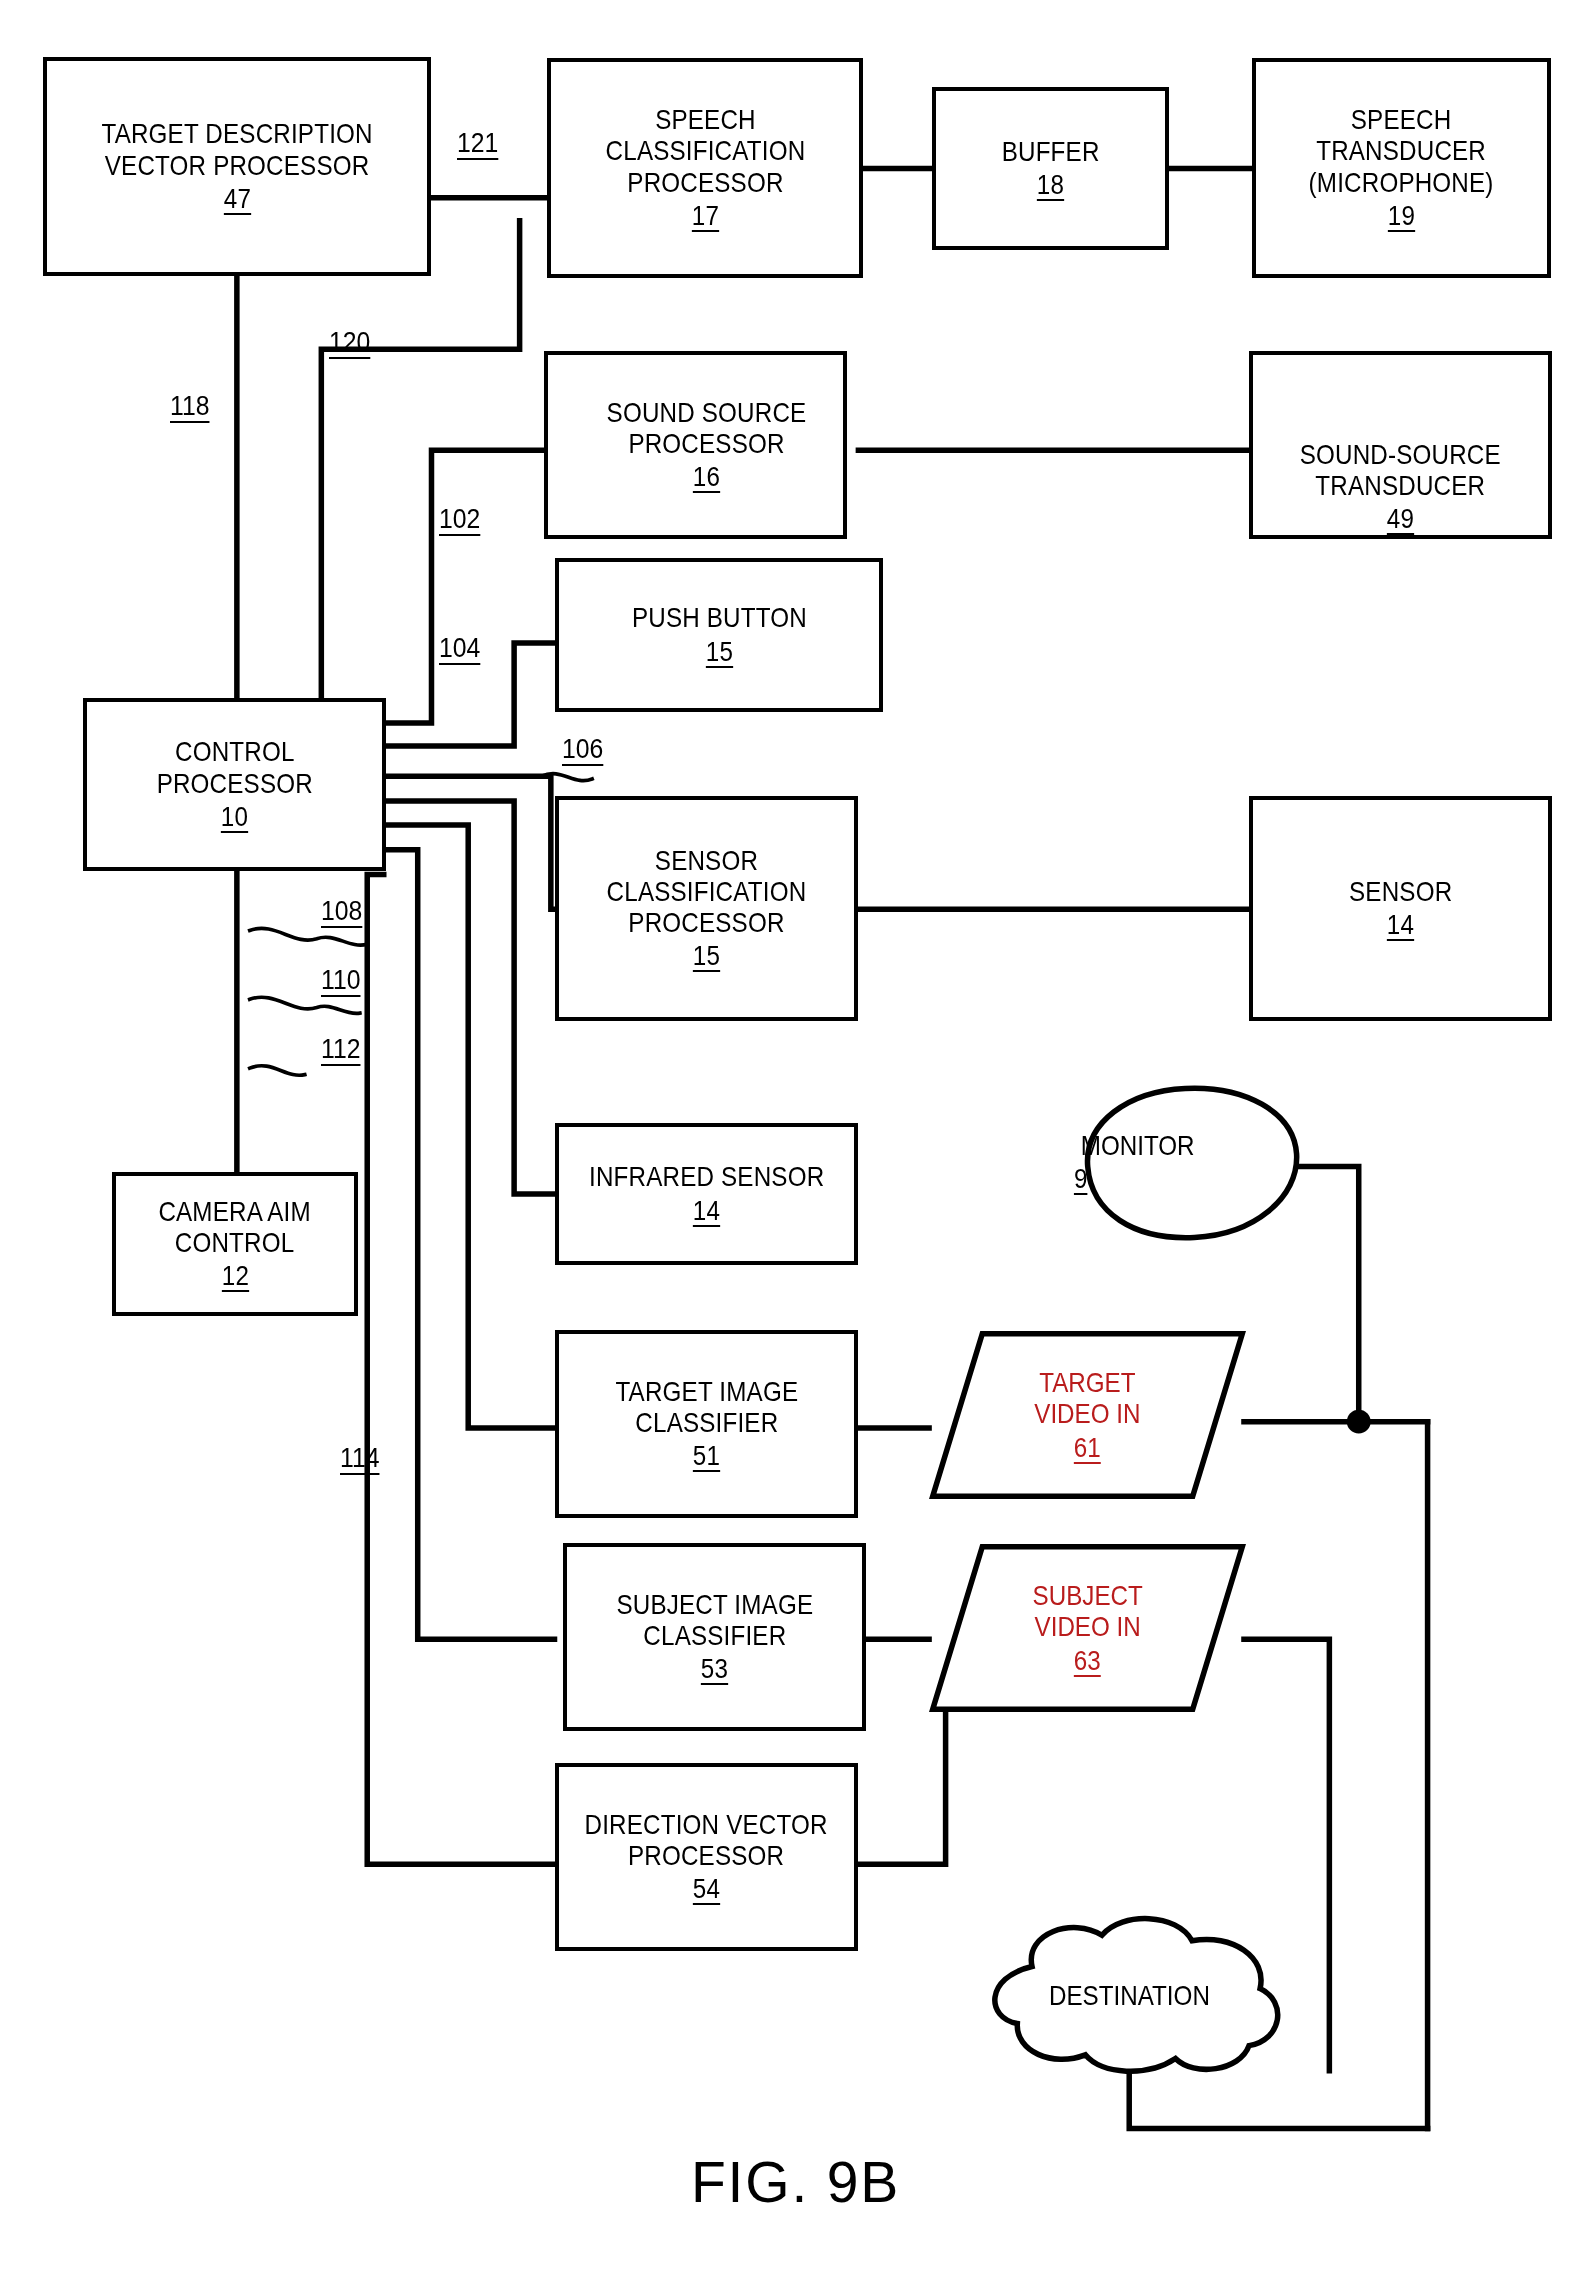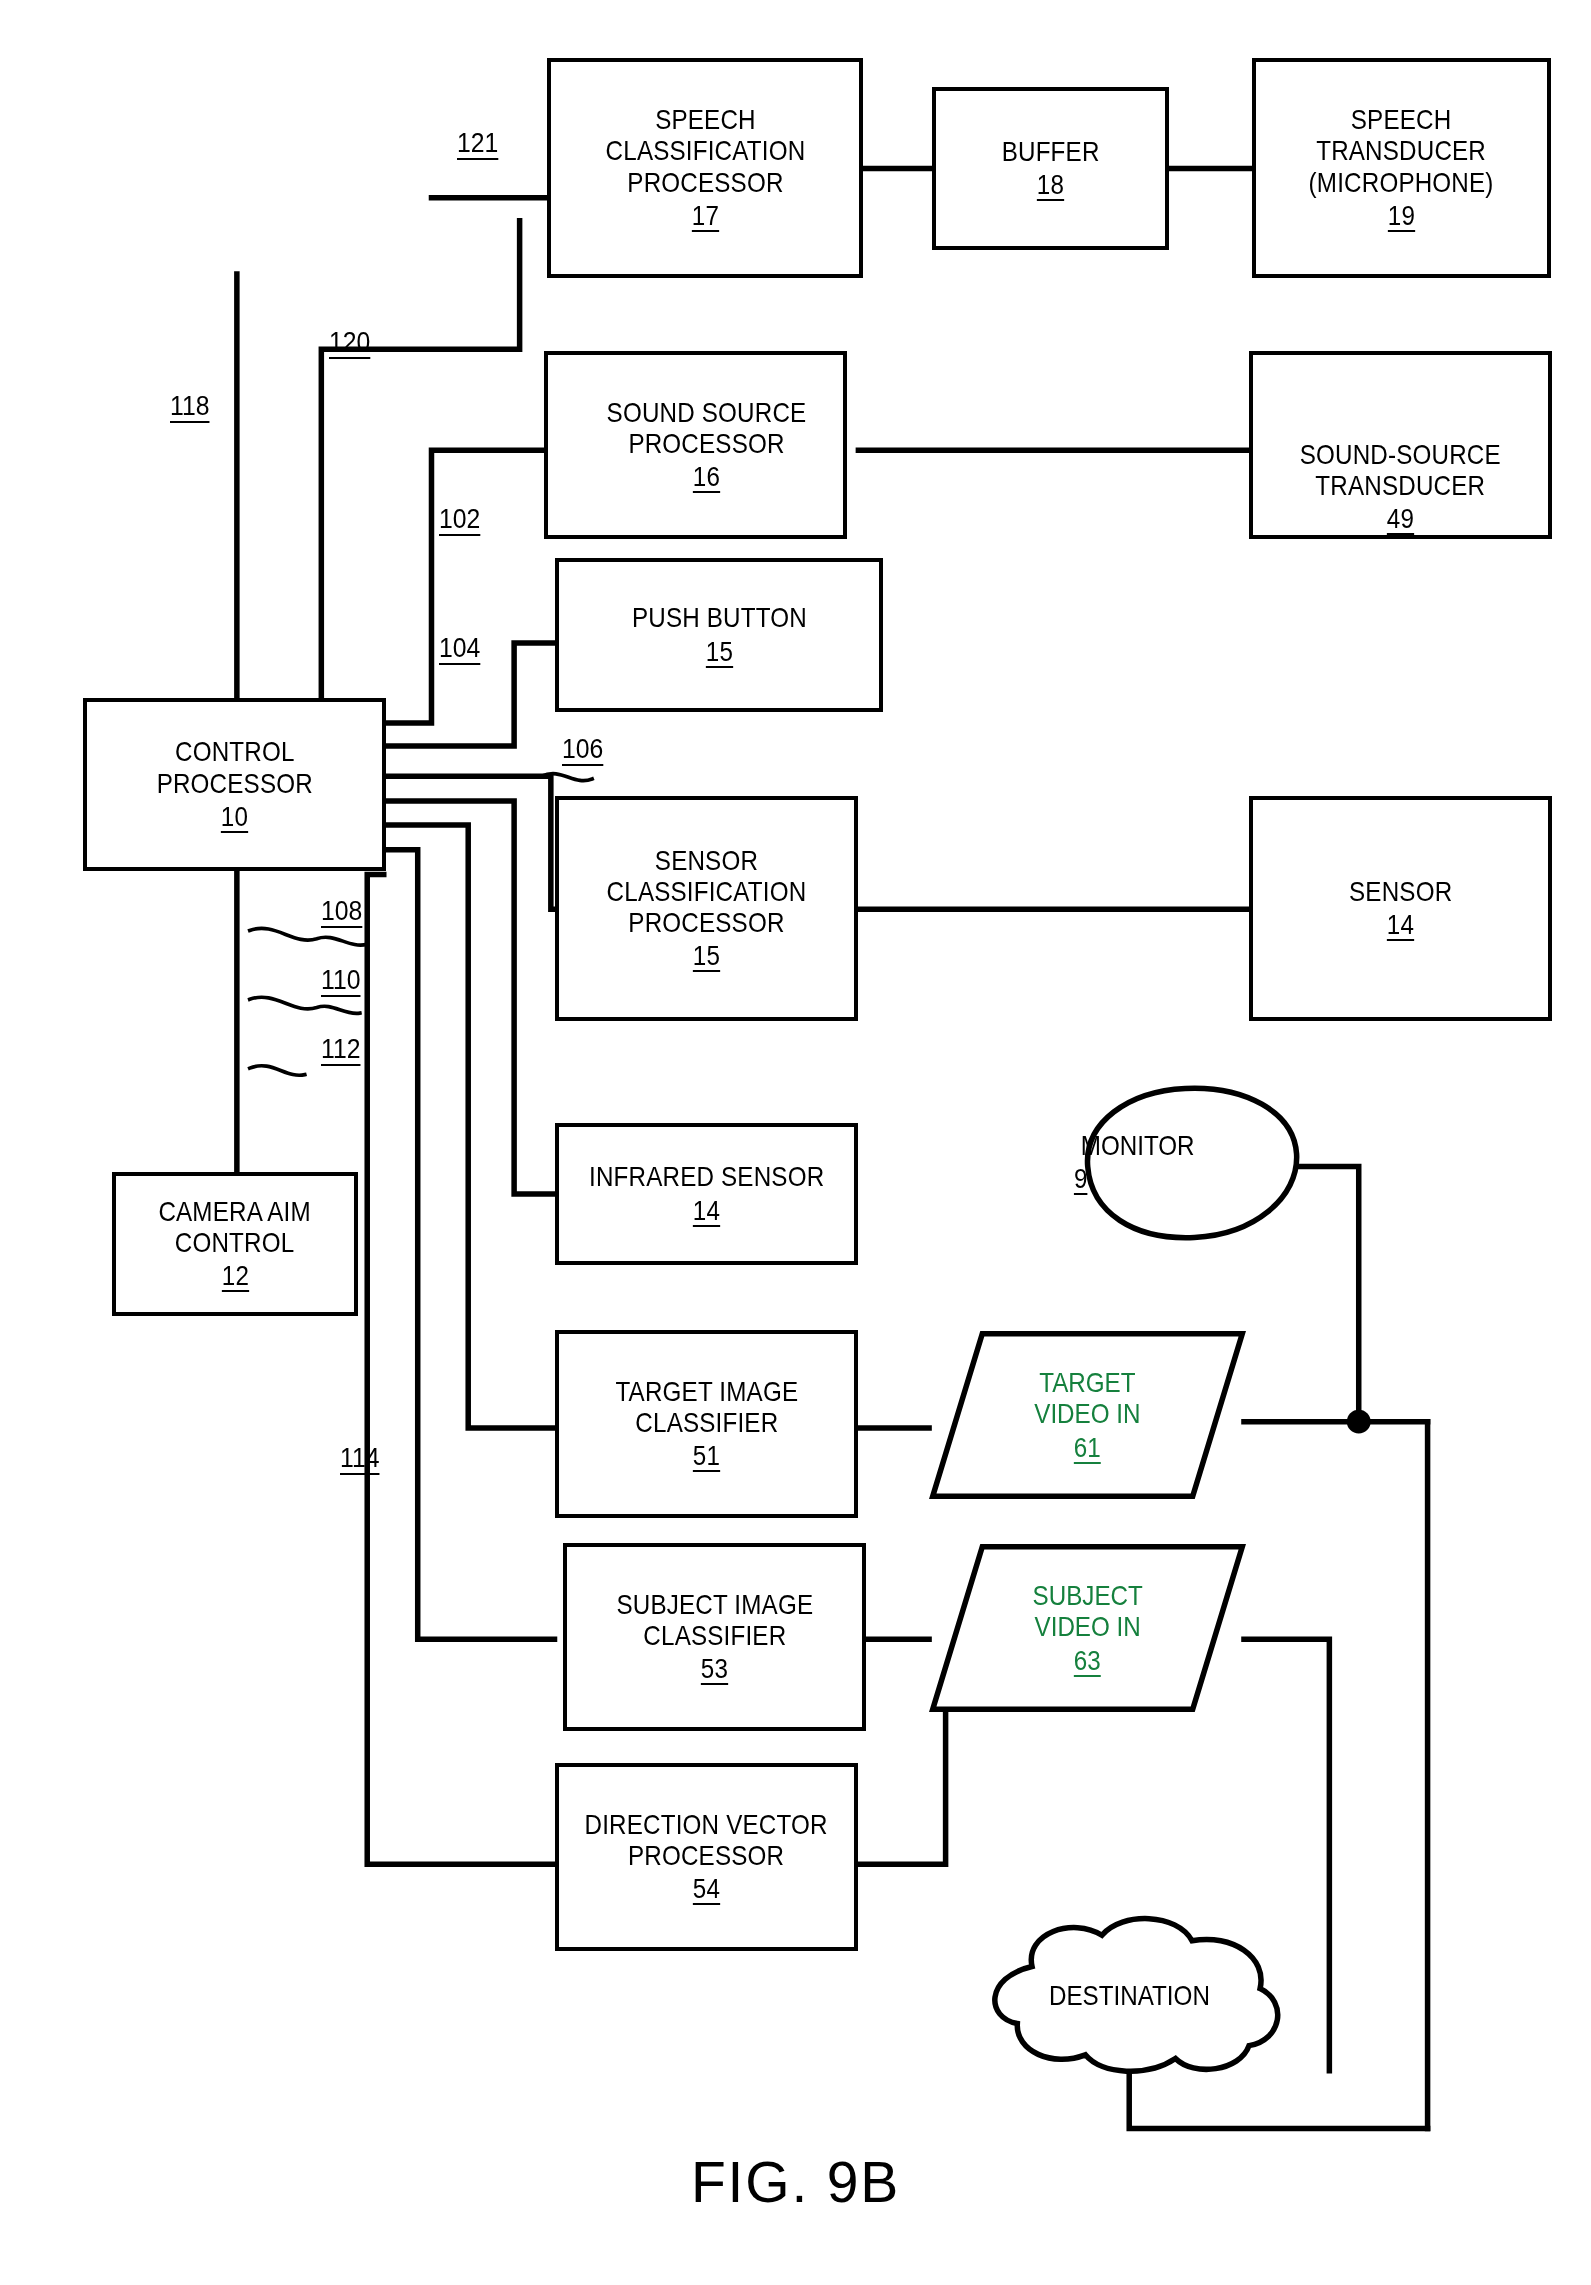--- a/index.html
+++ b/index.html
@@ -57,21 +57,21 @@
   
   .para {
     position: absolute;
     box-sizing: border-box;
     background: transparent;
     display: flex;
     flex-direction: column;
     align-items: center;
     justify-content: center;
     text-align: center;
-    color: #15803d;
+    color: #b91c1c;
   }
   .para .lbl, .para .refnum {
     position: relative;
     z-index: 2;
     display: block;
     line-height: 1.14;
     white-space: pre-line;
     font-size: 27.5px;
     transform: scaleX(0.88);
   }
@@ -207,20 +207,25 @@
 
       <path d="M 1355 1785 L 1448 1785 L 1448 2255"></path>
 
       <path d="M 1230 2255 L 1230 2318 L 1555 2318"></path>
 
     </g>
 
     <circle cx="1480" cy="1548" r="13" fill="#000000"></circle>
   </svg>
 
+  <div class="node" style="left:43px; top:57px; width:388px; height:219px;">
+    <span class="lbl">TARGET DESCRIPTION
+VECTOR PROCESSOR</span>
+    <span class="refnum">47</span>
+  </div>
 
   <div class="node" style="left:547px; top:58px; width:316px; height:220px;">
     <span class="lbl">SPEECH
 CLASSIFICATION
 PROCESSOR</span>
     <span class="refnum">17</span>
   </div>
 
   <div class="node" style="left:932px; top:87px; width:237px; height:163px;">
     <span class="lbl">BUFFER</span>

